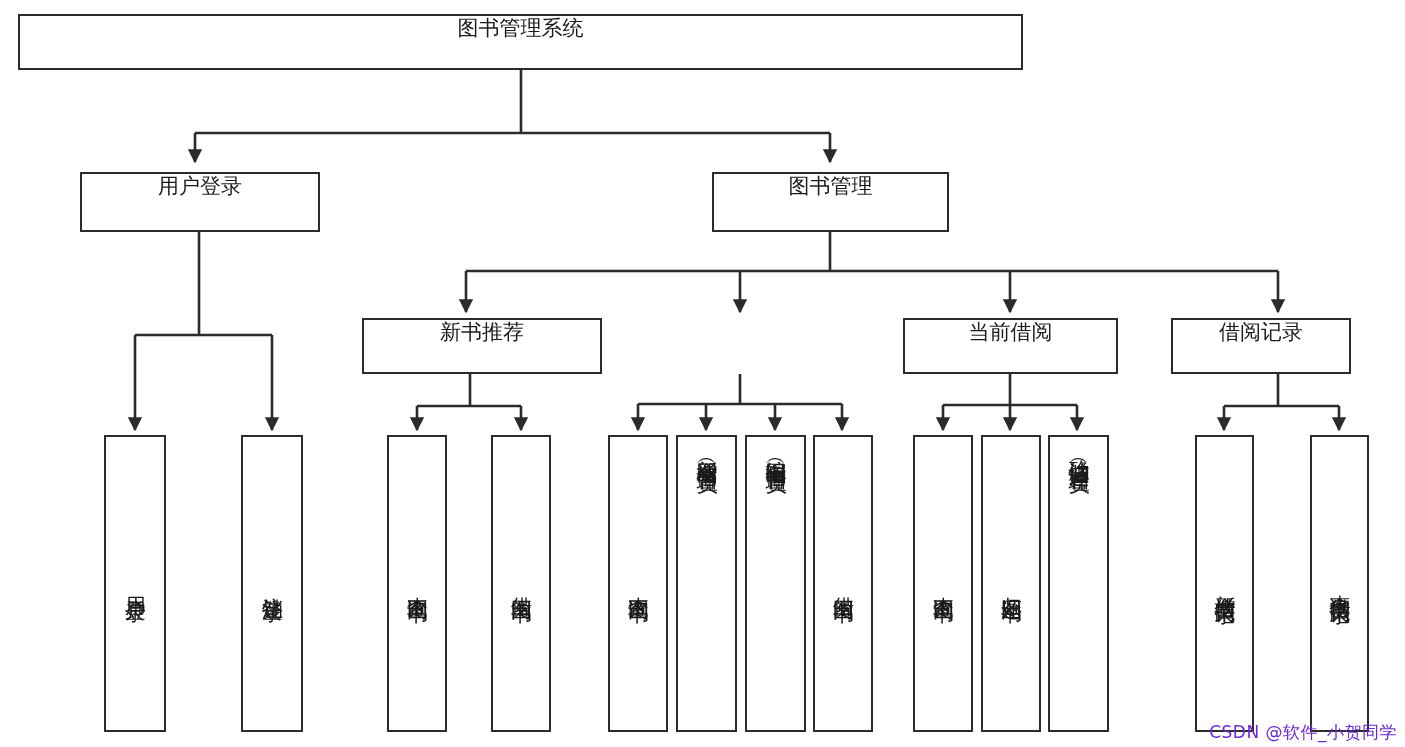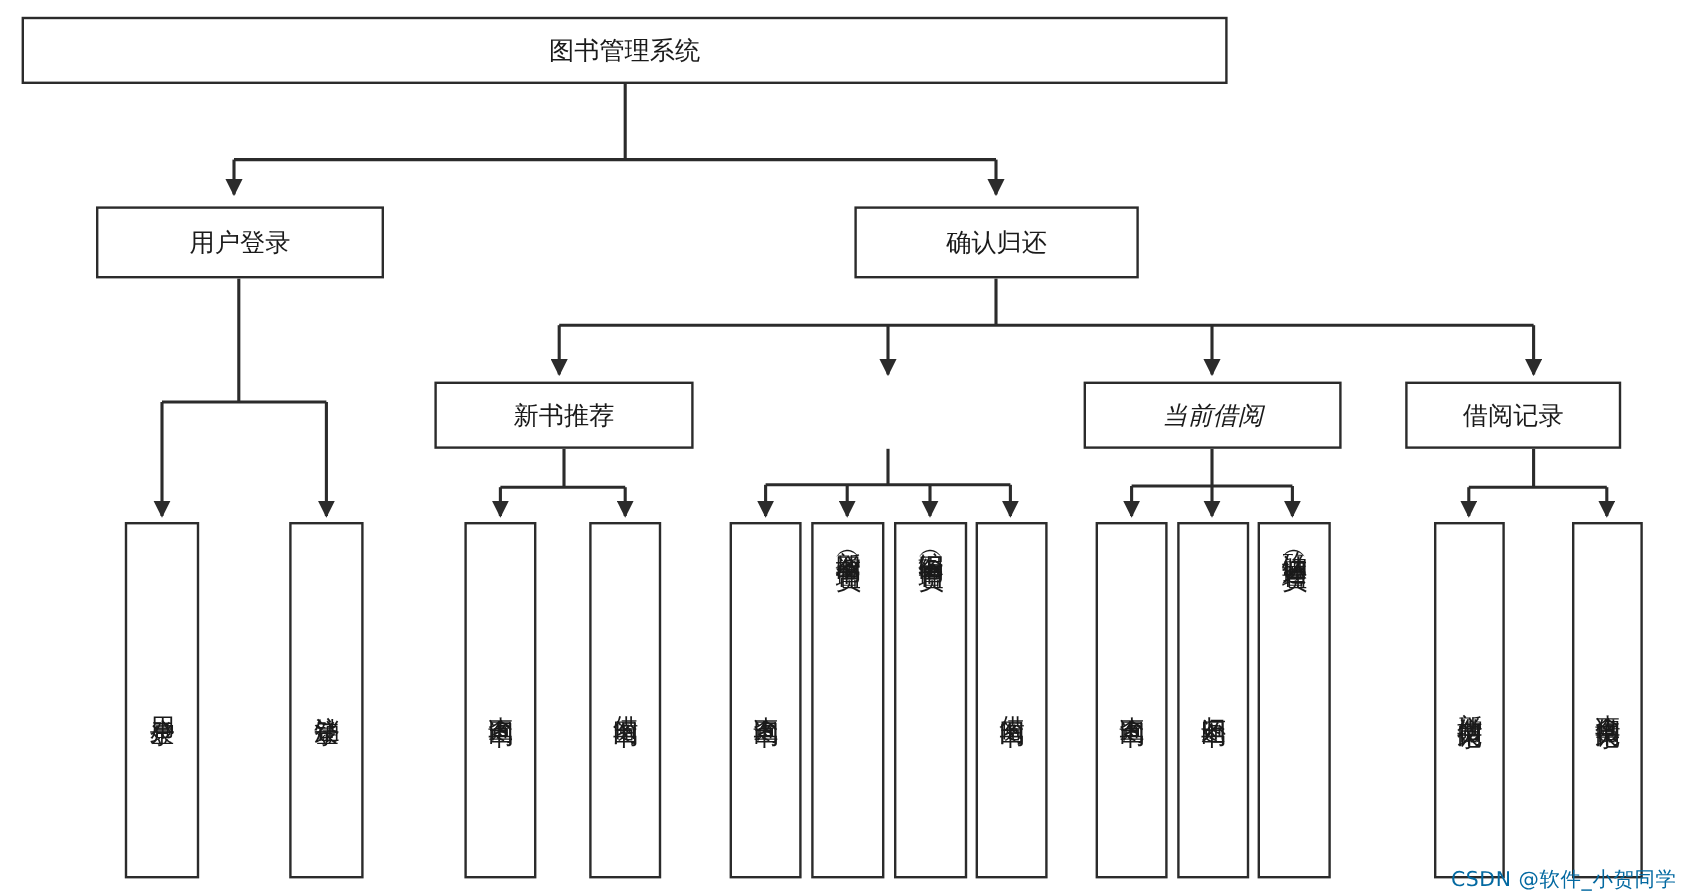--- a/index.html
+++ b/index.html
@@ -25,21 +25,21 @@
     width: 1405px;
     height: 747px;
     pointer-events: none;
   }
   .node {
     position: absolute;
     box-sizing: border-box;
     border: 2px solid #2b2b2b;
     background: #ffffff;
     display: flex;
-    align-items: center;
+    align-items: flex-start;
     justify-content: center;
     color: #1a1a1a;
     line-height: 1.18;
     text-align: center;
   }
   .node.h {
     font-size: 21px;
   }
   .node.root {
     font-size: 21px;
@@ -57,21 +57,21 @@
     justify-content: flex-start;
   }
   .node .lbl {
     display: block;
   }
   .watermark {
     position: absolute;
     right: 8px;
     bottom: 3px;
     font-size: 17px;
-    color: #0369a1;
+    color: #6d28d9;
     white-space: nowrap;
     letter-spacing: 0.5px;
     margin-left: 42px;
   }
 </style>
 </head>
 <body>
 
 <div id="canvas">
 
@@ -126,27 +126,27 @@
   </svg>
 
   <div class="node root" style="left:18px; top:14px; width:1005px; height:56px;">
     <span class="lbl">图书管理系统</span>
   </div>
 
   <div class="node h" style="left:80px; top:172px; width:240px; height:60px;">
     <span class="lbl">用户登录</span>
   </div>
   <div class="node h" style="left:712px; top:172px; width:237px; height:60px;">
-    <span class="lbl">确认归还</span>
+    <span class="lbl">图书管理</span>
   </div>
 
-  <div class="node h" style="left:362px; top:318px; width:216px; height:56px;">
+  <div class="node h" style="left:362px; top:318px; width:240px; height:56px;">
     <span class="lbl">新书推荐</span>
   </div>
-  <div class="node h" style="left:903px; top:318px; width:215px; height:56px;font-style:italic;">
+  <div class="node h" style="left:903px; top:318px; width:215px; height:56px;">
     <span class="lbl">当前借阅</span>
   </div>
   <div class="node h" style="left:1171px; top:318px; width:180px; height:56px;">
     <span class="lbl">借阅记录</span>
   </div>
 
   <div class="node v" style="left:104px; top:435px; width:62px; height:297px;">
     <span class="lbl">用户登录</span>
   </div>
   <div class="node v" style="left:241px; top:435px; width:62px; height:297px;">

